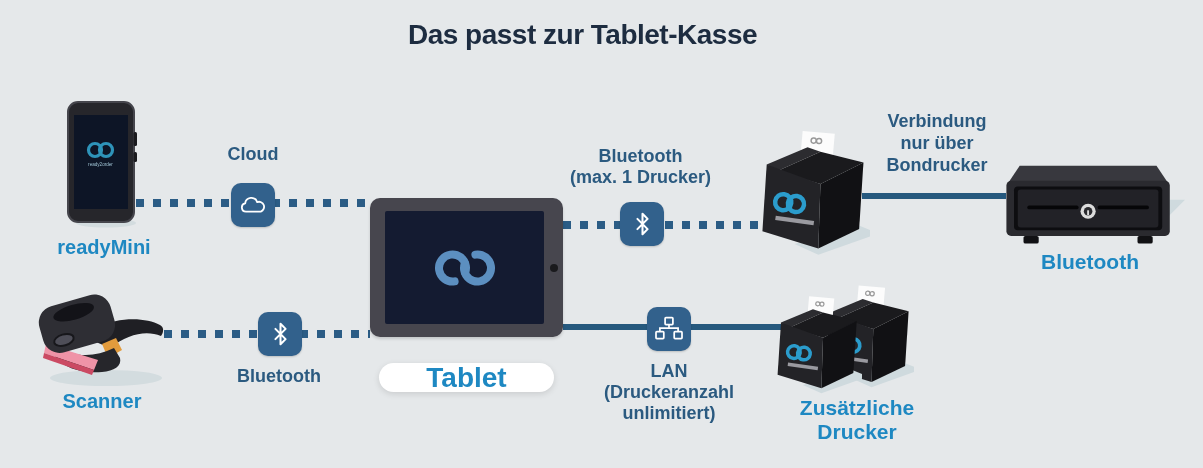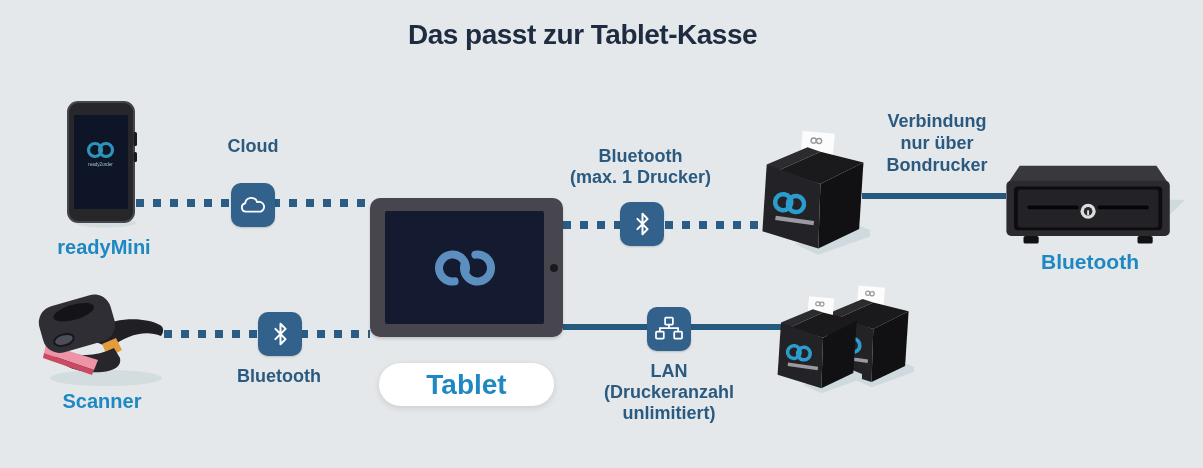--- a/index.html
+++ b/index.html
@@ -21,21 +21,21 @@
     white-space:pre-line;font-size:18px;line-height:21px;}
   .dev-label{position:absolute;font-weight:bold;color:var(--device-label);text-align:center;
     white-space:pre-line;font-size:20px;line-height:24px;}
   .lg{font-size:21px;}
   .tablet{position:absolute;left:370px;top:198px;width:193px;height:139px;background:#47464e;
     border-radius:10px;box-shadow:0 2px 3px rgba(0,0,0,.15);}
   .tablet-screen{position:absolute;left:15px;top:13px;right:19px;bottom:13px;background:#141b31;
     border-radius:2px;display:flex;align-items:center;justify-content:center;}
   .tablet-camera{position:absolute;right:5px;top:50%;margin-top:-4px;width:8px;height:8px;
     border-radius:50%;background:#1a1a1d;}
-  .pill{position:absolute;left:379px;top:363px;width:175px;height:43px;background:#ffffff;
+  .pill{position:absolute;left:379px;top:363px;width:175px;height:29px;background:#ffffff;
     border-radius:22px;box-shadow:0 2px 6px rgba(0,0,0,.12);display:flex;align-items:center;
     justify-content:center;font-size:28px;font-weight:bold;color:var(--device-label);}
   svg{display:block;}
 </style>
 </head>
 <body>
 
 <div id="canvas">
 
   <div class="abs title">Das passt zur Tablet-Kasse</div>
@@ -44,21 +44,21 @@
   <div class="dotline" style="left:563px;top:221px;width:197px;"></div>
   <div class="dotline" style="left:164px;top:330px;width:206px;"></div>
   <div class="solidline" style="left:563px;top:324px;width:225px;"></div>
   <div class="solidline" style="left:862px;top:193px;width:144px;"></div>
 
   <div class="icon-box" style="left:231px;top:183px;">
     <svg width="28" height="20" viewBox="0 0 34 24">
       <path d="M26.5 20h-18a5 5 0 0 1-1-9.9 7.5 7.5 0 0 1 14.6-1.6A5.5 5.5 0 0 1 26.5 20z" fill="none" stroke="#ffffff" stroke-width="2.2" stroke-linejoin="round"></path>
     </svg>
   </div>
-  <div class="con-label" style="left:203px;top:136px;width:100px;">Cloud</div>
+  <div class="con-label" style="left:203px;top:144px;width:100px;">Cloud</div>
 
   <div class="icon-box" style="left:620px;top:202px;">
     <svg width="17" height="26" viewBox="0 0 20 30">
       <path d="M4 9 L16 21 L10 27 L10 3 L16 9 L4 21" fill="none" stroke="#ffffff" stroke-width="2.4" stroke-linejoin="round" stroke-linecap="round"></path>
     </svg>
   </div>
   <div class="con-label" style="left:553px;top:146px;width:175px;">Bluetooth
 (max. 1 Drucker)</div>
 
   <div class="icon-box" style="left:258px;top:312px;">
@@ -198,14 +198,16 @@
     <polygon points="8,34 46,18 58,22 18,40" fill="#2c2c30"></polygon>
     <polygon points="18,40 58,22 98,32 58,52" fill="#1a1a1d"></polygon>
     <polygon points="58,52 98,32 94,94 56,112" fill="#111114"></polygon>
     <polygon points="8,34 58,52 56,112 4,96" fill="#232327"></polygon>
     <g fill="none" stroke="#2b9ccc" stroke-width="4.2" transform="rotate(8 30 72)">
       <circle cx="23" cy="70" r="7.5"></circle>
         <circle cx="35" cy="70" r="7.5"></circle>
     </g>
     <rect x="16" y="84" width="36" height="4" fill="#9a9aa0" transform="rotate(8 34 86)"></rect>
   </svg>
+  <div class="dev-label lg" style="left:783px;top:396px;width:148px;">Zusätzliche
+Drucker</div>
 
 </div>
 
 </body></html>

